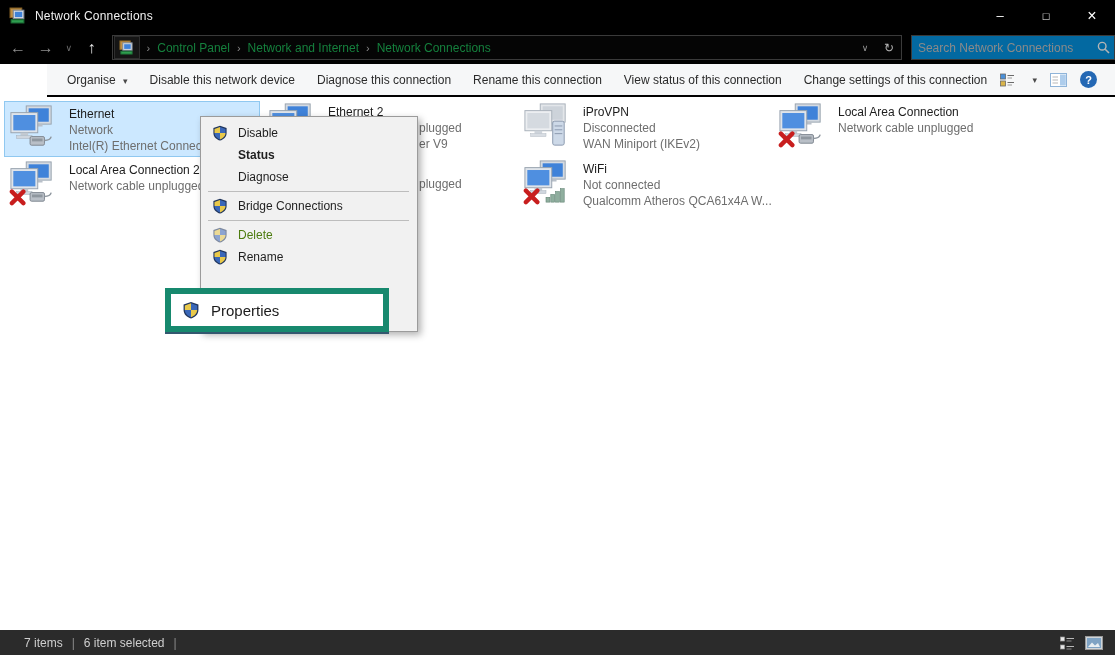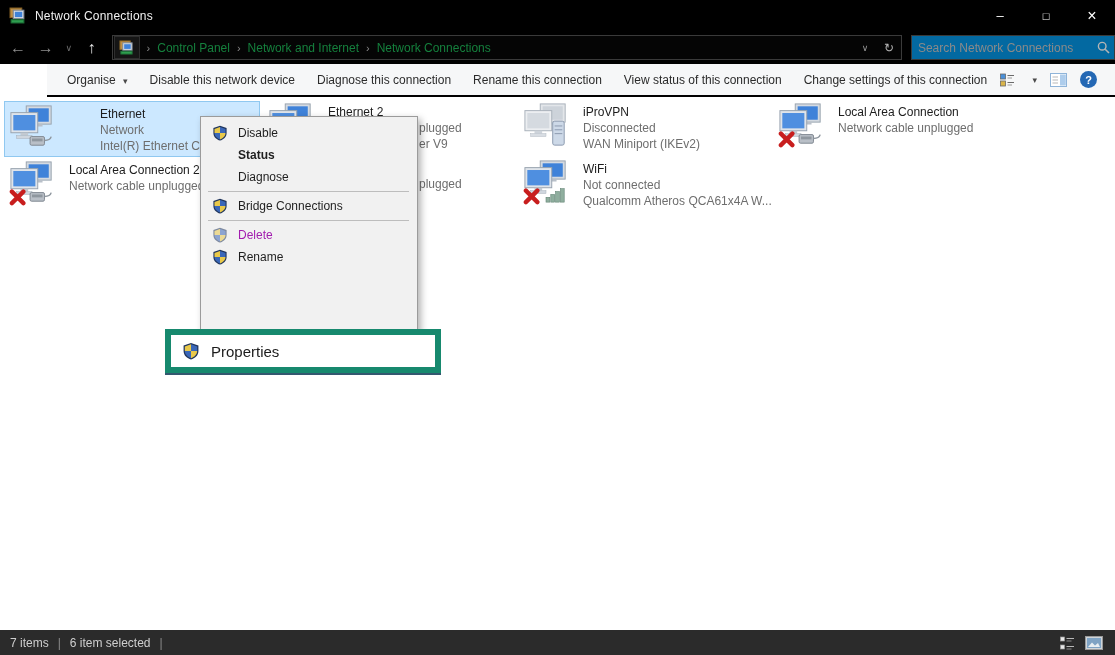--- a/index.html
+++ b/index.html
@@ -47,45 +47,45 @@
   .help-circle { width:17px; height:17px; border-radius:50%; background:#2468b4; color:#fff;
                  font-size:11px; font-weight:bold; display:flex; align-items:center; justify-content:center; }
 
   
   .content { position:absolute; top:97px; left:0; width:1115px; height:533px; background:#fff; }
   .tile { position:absolute; display:flex; align-items:flex-start; }
   .tile .ticon { width:46px; height:46px; flex:0 0 46px; }
   .tile-text { margin-left:14px; padding-top:2px; }
   .t-title { color:#1c1c1c; font-size:12px; line-height:16px; white-space:nowrap; }
   .t-line { color:#6e6e6e; font-size:12px; line-height:16px; white-space:nowrap; }
-  .tile.selected { background:#cce8ff; outline:1px solid #90c8f0; padding:2px 4px;gap:31px; }
+  .tile.selected { background:#cce8ff; outline:1px solid #90c8f0; padding:2px 4px; }
   .fragment { position:absolute; color:#6e6e6e; font-size:12px; line-height:16px; white-space:nowrap; }
 
   
   .ctx-menu { position:absolute; left:200px; top:116px; width:218px; height:216px; background:#f1f1f1;
               border:1px solid #9b9b9b; box-shadow:3px 3px 7px rgba(0,0,0,.3); z-index:10; padding-top:5px; }
   .menu-item { height:22px; display:flex; align-items:center; }
   .mi-icon { width:37px; display:flex; justify-content:center; align-items:center; flex:0 0 37px; }
   .mi-label { color:#1f1f1f; font-size:12px; }
   .menu-item.bold .mi-label { font-weight:bold; }
-  .menu-item.disabled .mi-label { color:#a21caf; }
+  .menu-item.disabled .mi-label { color:#4d7c0f; }
   .menu-sep { height:1px; background:#bdbdbd; margin:3px 8px 3px 7px; }
 
   
-  .annotation-box { position:absolute; left:165px; top:288px; width:276px; height:44px; z-index:20;
+  .annotation-box { position:absolute; left:165px; top:288px; width:224px; height:44px; z-index:20;
                     background:#fff; border:6px solid #17896e; box-shadow:0 2px 0 #33586f;
-                    display:flex; align-items:center;margin-top:41px; }
+                    display:flex; align-items:center; }
   .annotation-box .mi-icon { width:40px; flex:0 0 40px; }
   .annotation-label { color:#1b1b1b; font-size:15px; }
 
   
   .statusbar { position:absolute; left:0; bottom:0; width:1115px; height:25px; background:#2b2b2b;
                color:#cfcfcf; display:flex; align-items:center; font-size:12px; }
   .sb-divider { color:#8a8a8a; padding:0 9px; }
-  .sb-left { padding-left:10px; display:flex; align-items:center; }
+  .sb-left { padding-left:24px; display:flex; align-items:center; }
   .sb-right { margin-left:auto; display:flex; align-items:center; gap:10px; padding-right:12px; }
 </style>
 </head>
 <body>
 
 <svg width="0" height="0" style="position:absolute">
   <defs>
     <g id="monitors-blue">
       <rect x="18" y="2" width="26" height="19" fill="#d4dae1" stroke="#97a2ae"></rect>
       <rect x="20.5" y="4.5" width="21" height="14" fill="#3f82d9"></rect>

